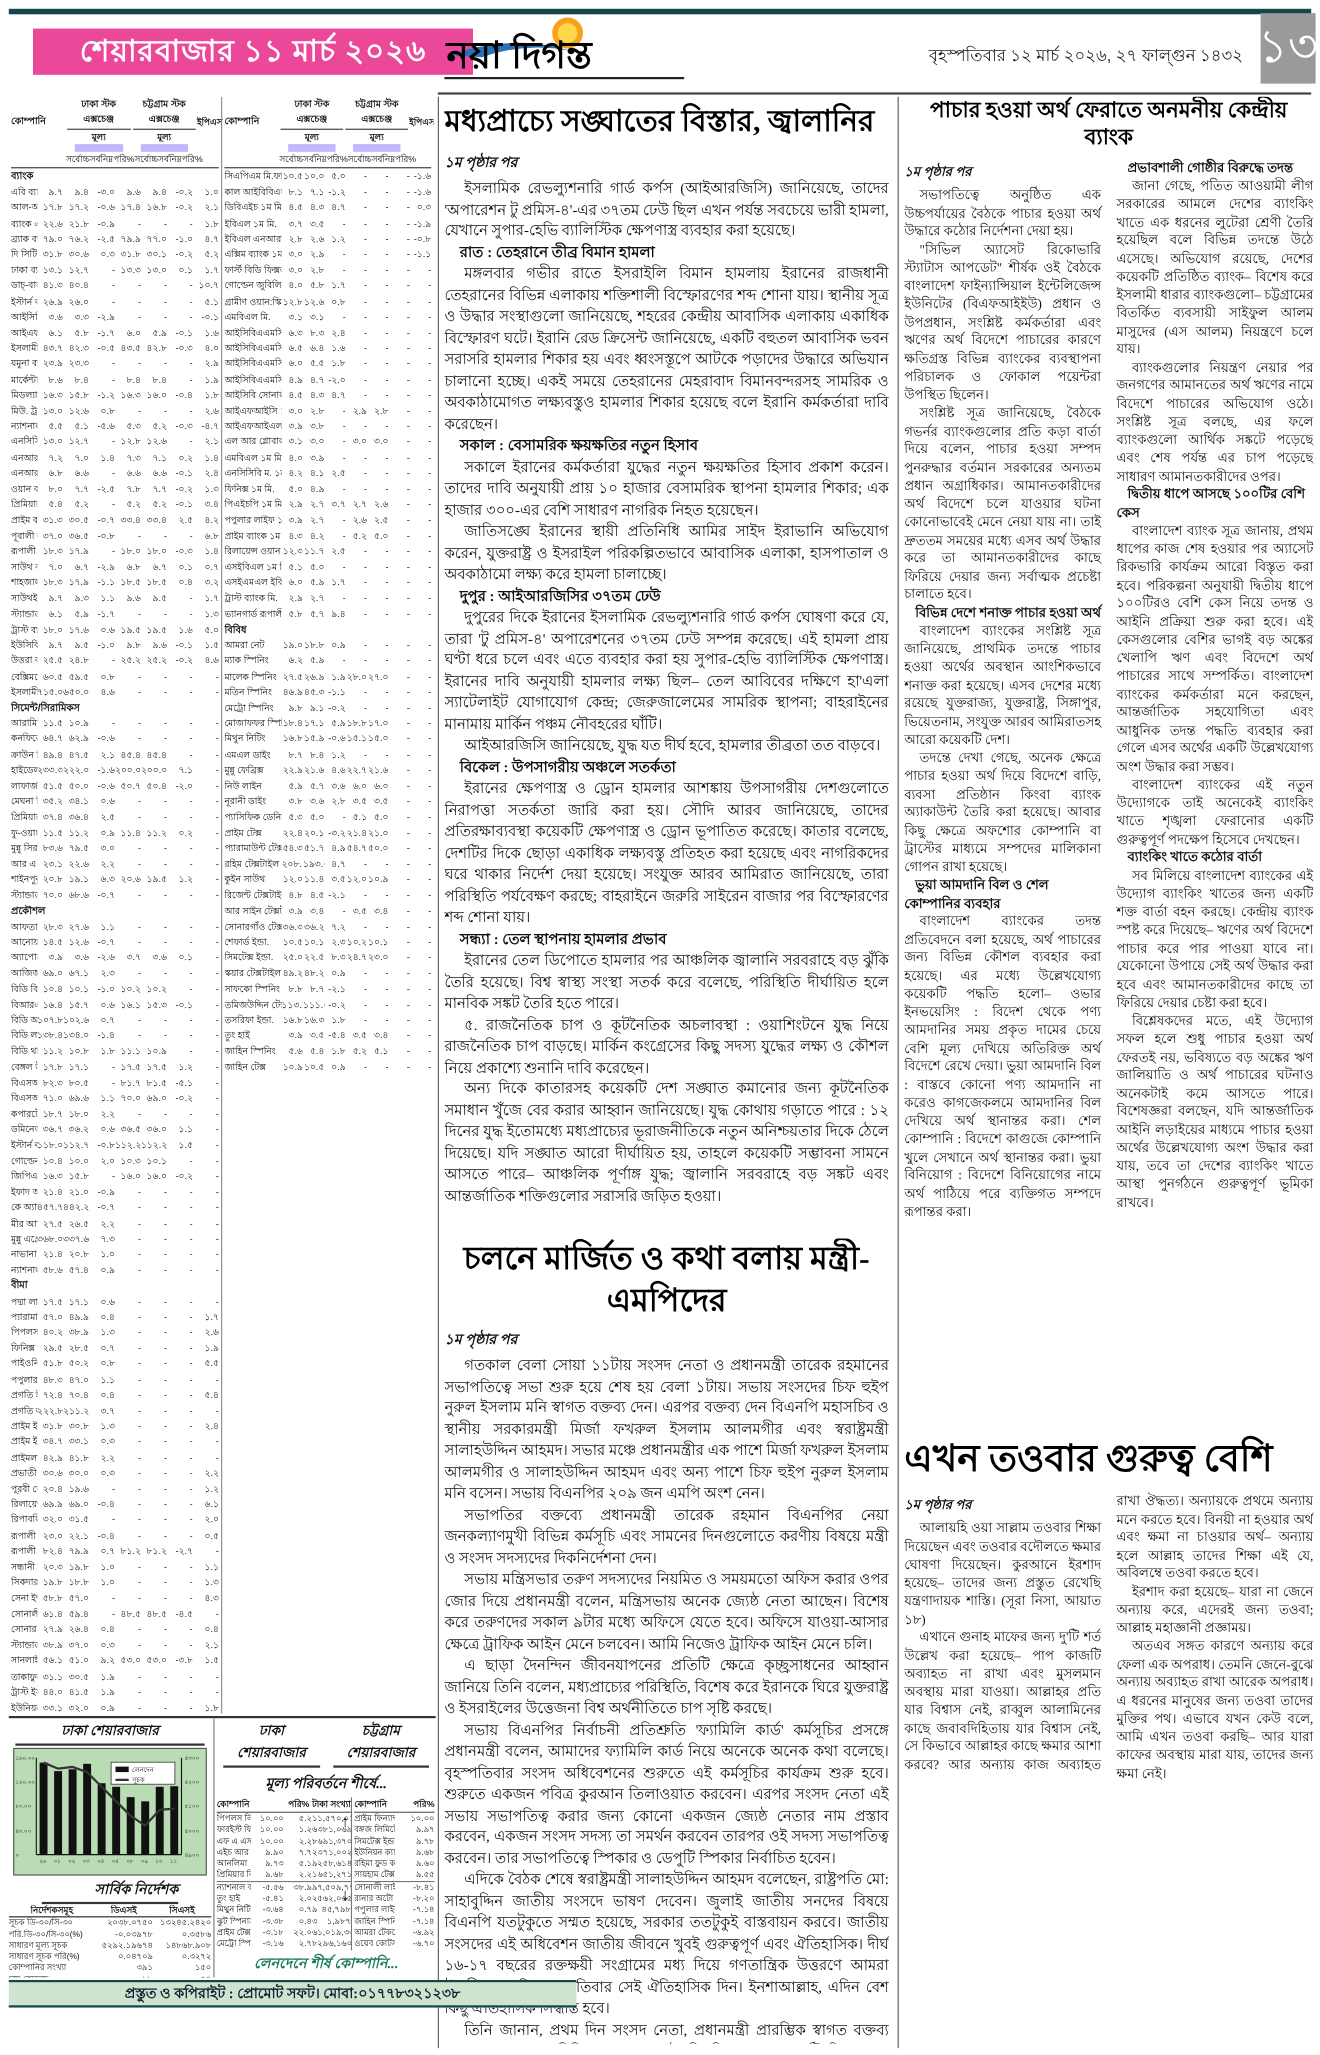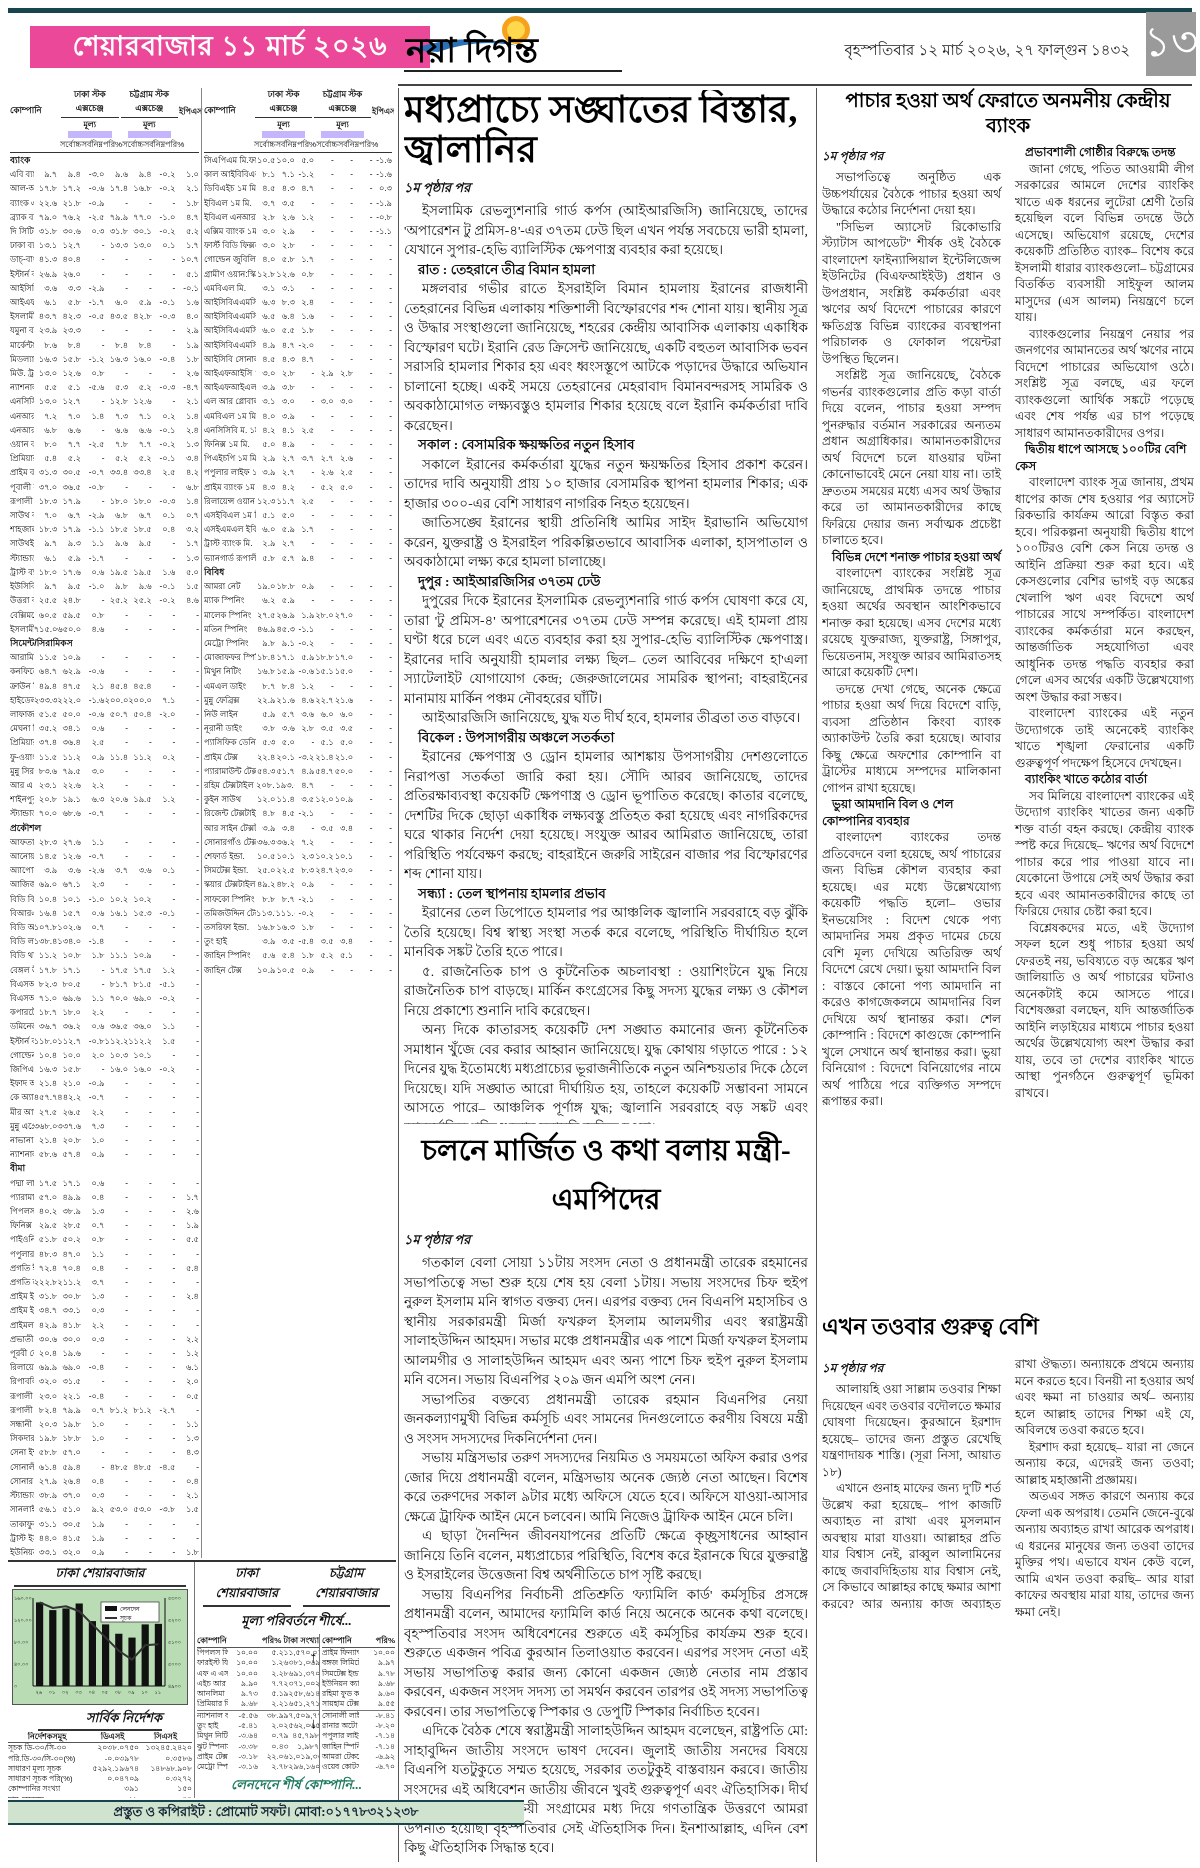--- a/index.html
+++ b/index.html
@@ -41,28 +41,28 @@
   table.stock td.nm { text-align:left; width:52px; }
   table.stock td.sec { text-align:left; font-weight:bold; font-size:9px; }
 
   
   .article h1 { font-weight:bold; color:#000; }
   .byline { font-weight:bold; font-style:italic; font-size:13px; margin:3px 0 2px; }
   .article p.bp { font-size:13.5px; line-height:19.5px; text-align:justify; text-indent:18px; }
   .article p.sub { font-size:13.5px; line-height:19.5px; font-weight:bold; text-indent:14px; }
   .art-mid { position:absolute; left:404px; width:404px; overflow:hidden; }
   #article-1 { top:90px; height:1034px; }
-  #article-1 h1 { font-size:37px; line-height:40px; text-align:left; margin-bottom:8px; }
+  #article-1 h1 { font-size:27px; line-height:40px; text-align:left; margin-bottom:8px; }
   #article-3 { top:1126px; height:732px; }
-  #article-3 h1 { font-size:29px; line-height:49px; text-align:center; margin-bottom:6px; }
+  #article-3 h1 { font-size:29px; line-height:38px; text-align:center; margin-bottom:6px; }
   .art-right { position:absolute; left:822px; width:372px; overflow:hidden; }
   #article-2 { top:88px; height:1208px; }
   #article-2 h1 { font-size:19.5px; line-height:25px; text-align:center; margin-bottom:6px; }
   #article-4 { top:1300px; height:560px; }
-  #article-4 h1 { font-size:22px; line-height:42px; text-align:left; margin:6px 0 8px; }
+  #article-4 h1 { font-size:34px; line-height:42px; text-align:left; margin:6px 0 8px; }
   .twocol { column-count:2; column-gap:14px; }
   .twocol p.bp { font-size:12px; line-height:16.5px; text-indent:14px; }
   .twocol p.sub { font-size:12px; line-height:16.5px; font-weight:bold; text-indent:10px; }
   .twocol .byline { font-size:12px; }
 
   
   .summary { position:absolute; left:8px; top:1560px; width:388px; height:238px; overflow:hidden;
     font-family:"Liberation Sans","DejaVu Sans",sans-serif; border-top:2px solid #333; }
   .sum-left { position:absolute; left:0; top:0; width:184px; height:100%; }
   .sum-right { position:absolute; left:186px; top:0; width:202px; height:100%; border-left:1px solid #777; padding-left:2px; }

